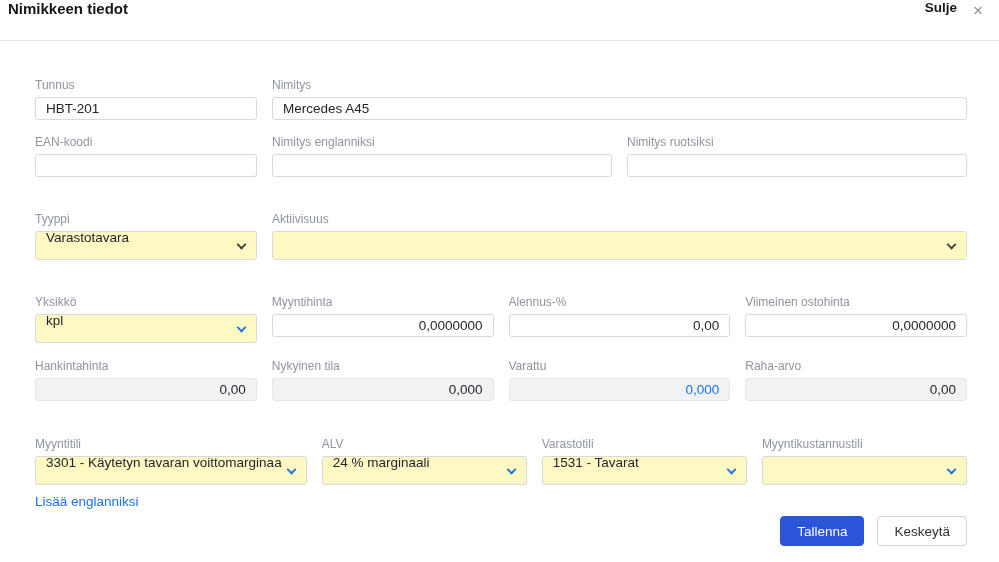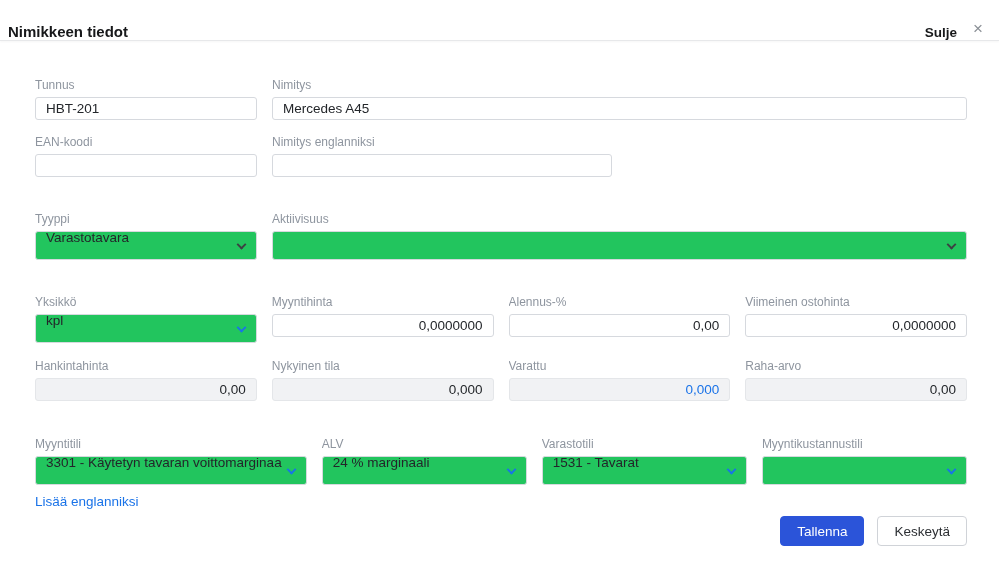--- a/index.html
+++ b/index.html
@@ -4,21 +4,21 @@
 <style>
   * { box-sizing: border-box; margin: 0; padding: 0; }
   html, body { background: #eeeeee; }
   body { font-family: "Liberation Sans", "DejaVu Sans", sans-serif; }
   .page {
     width: 999px; height: 562px; background: #ffffff;
     position: relative; overflow: hidden; margin: 0 auto;
   }
   
   .header {
-    height: 41px; display: flex; align-items: flex-end;
+    height: 41px; display: flex; align-items: flex-start;
     padding: 0 10px 0 8px; border-bottom: 1px solid #e7e8ea;
     background: #fff; box-shadow: 0 1px 2px rgba(0,0,0,0.04);
   }
   .header-title { font-size: 15px; font-weight: 700; color: #17181a; }
   .header-spacer { flex: 1; }
   .close-label { font-size: 13.5px; font-weight: 700; color: #17181a; margin-right: 10px; cursor: pointer; }
   .close-icon {
     width: 22px; height: 22px; display: flex; align-items: center; justify-content: center;
     color: #8b9096; font-size: 17px; cursor: pointer; border-radius: 50%;
   }
@@ -41,21 +41,21 @@
     width: 100%; height: 23px; border: 1px solid #d6d9de; border-radius: 3px;
     background: #fff; font-family: inherit; font-size: 13.5px; color: #23262a;
     padding: 0 10px; outline: none;
   }
   .input.num { text-align: right; }
   .input.disabled { background: #f1f2f4; border-color: #e4e6e9; }
   .input.blue-text { color: #1a73e8; }
   
   .select {
     width: 100%; height: 29px; border: 1px solid #d6d9de; border-radius: 3px;
-    background: #22c55e; display: flex; align-items: center; padding: 0 24px 16px 10px;
+    background: #fef9c3; display: flex; align-items: center; padding: 0 24px 16px 10px;
     position: relative; cursor: pointer;
   }
   .select-text {
     font-size: 13.5px; color: #23262a; white-space: nowrap; overflow: hidden; flex: 1;
   }
   .chev {
     position: absolute; right: 11px; top: 50%;
     width: 7px; height: 7px;
     border-right: 2px solid #3c4043; border-bottom: 2px solid #3c4043;
     transform: translateY(-70%) rotate(45deg);
@@ -106,20 +106,24 @@
     
     <div class="row cols-1-2-2 mt-15">
       <div class="field">
         <div class="label">EAN-koodi</div>
         <input class="input" value="" style="">
       </div>
       <div class="field">
         <div class="label">Nimitys englanniksi</div>
         <input class="input" value="" style="">
       </div>
+      <div class="field">
+        <div class="label">Nimitys ruotsiksi</div>
+        <input class="input" value="" style="">
+      </div>
     </div>
 
     
     <div class="row cols-1-3 mt-35">
       <div class="field">
         <div class="label">Tyyppi</div>
         <div class="select">
           <span class="select-text">Varastotavara</span>
           <span class="chev"></span>
         </div>

